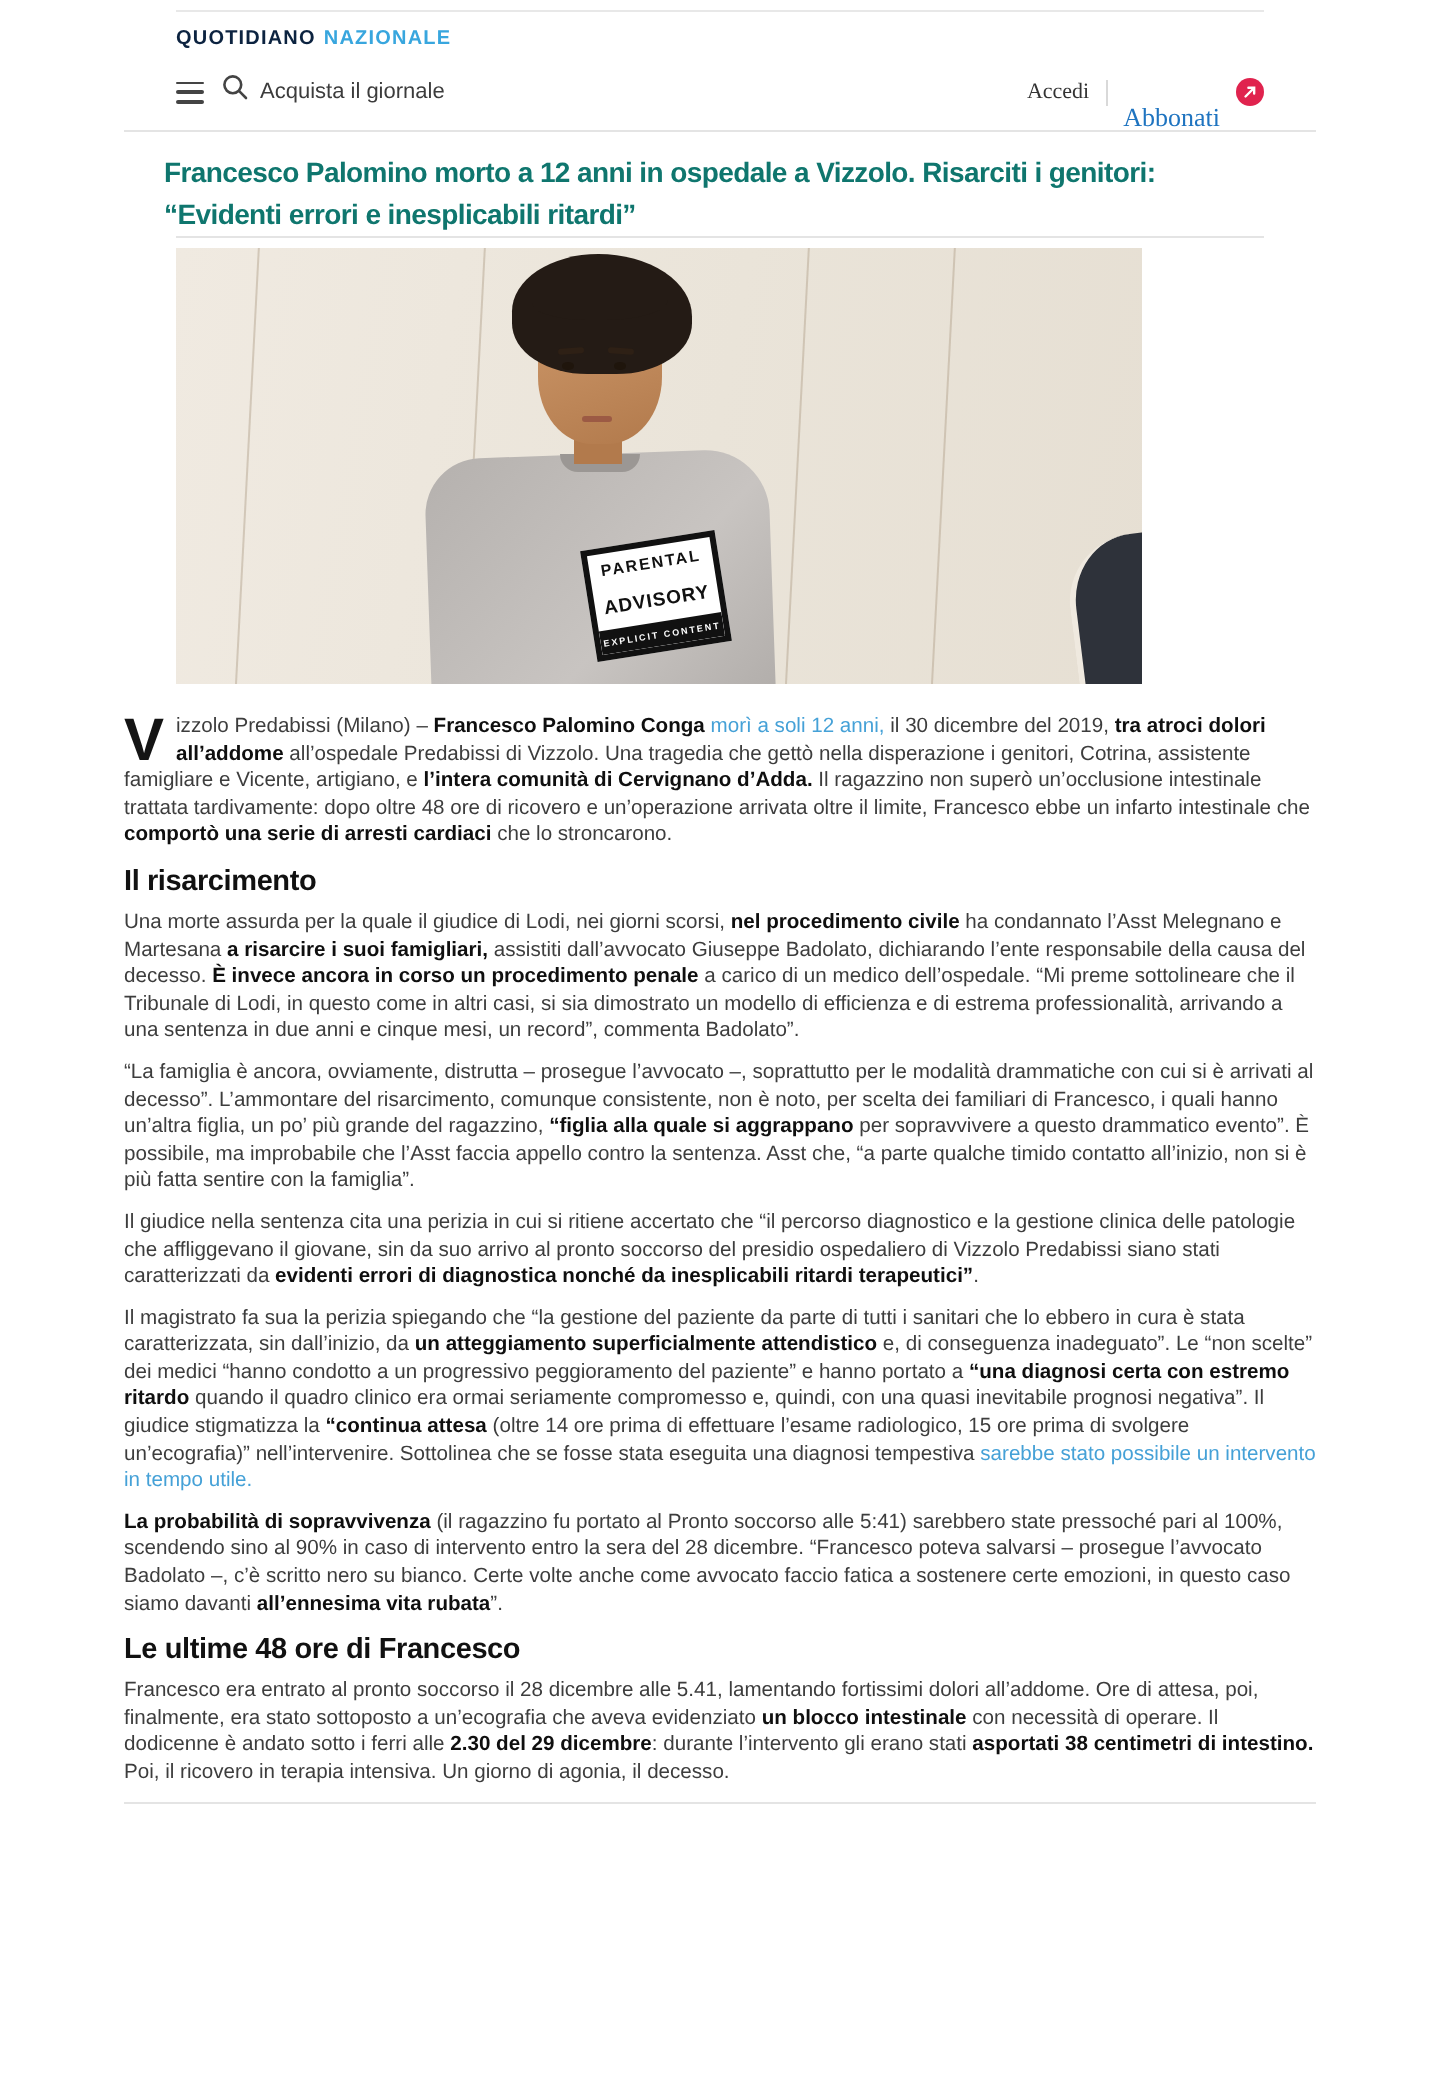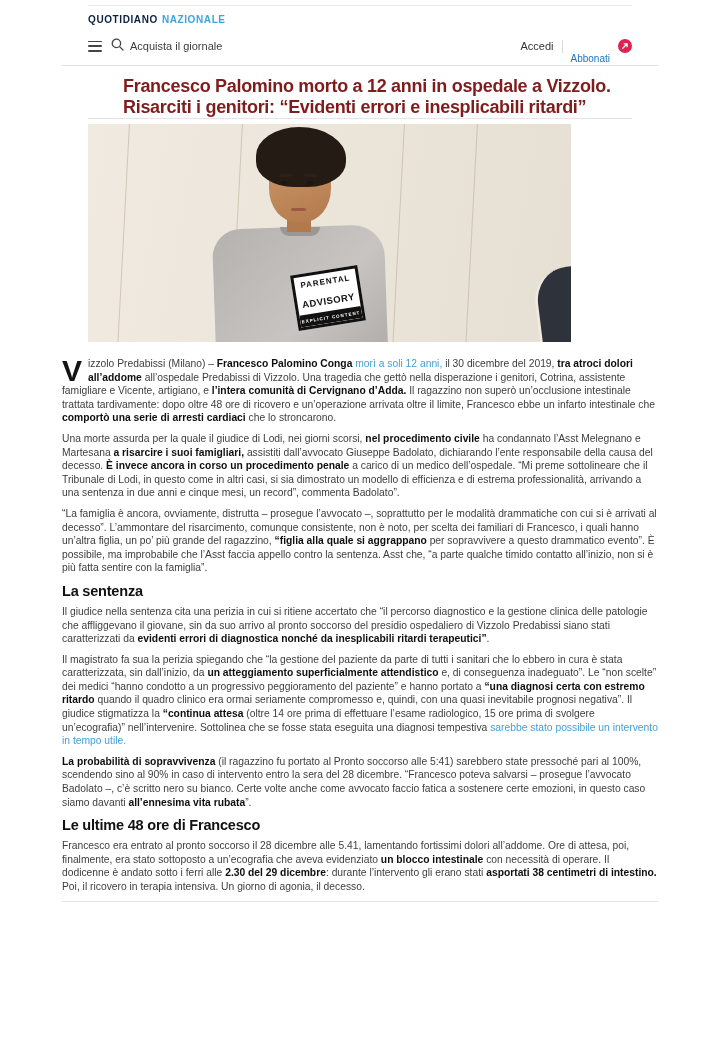--- a/index.html
+++ b/index.html
@@ -23,35 +23,34 @@
   .header-left { display:flex; align-items:center; gap:9px; }
   .burger { width:14px; height:11px; display:flex; flex-direction:column; justify-content:space-between; cursor:pointer; }
   .burger i { display:block; height:1.6px; background:#444; border-radius:1px; }
   .search-btn { display:flex; align-items:center; gap:6px; cursor:pointer; }
   .search-label { font-size:11px; color:#3c3c3c; }
   .logo { position:absolute; left:0; right:0; text-align:center; pointer-events:none; }
   .logo span {
     pointer-events:auto; font-family:"Liberation Serif", serif; font-weight:bold;
     font-size:27px; color:#2173bc; letter-spacing:2px; cursor:pointer;
   }
-  .header-right { margin-left:auto; display:flex; align-items:center; gap:8px; }
+  .header-right { margin-left:auto; display:flex; align-items:center; gap:8px;font-family:Liberation Serif, serif; }
   .login { font-size:11px; color:#333; cursor:pointer; }
   .vsep { width:1px; height:13px; background:#d9d9d9; }
-  .subscribe { font-size:10px; color:#1f74c0; cursor:pointer;margin-top:25px; }
+  .subscribe { font-size:13px; color:#1f74c0; cursor:pointer;margin-top:25px; }
   .badge {
     width:14px; height:14px; border-radius:50%; background:#e0234e;
     display:flex; align-items:center; justify-content:center; cursor:pointer;
   }
 
   
   .headline-wrap { width:556px; margin:10px auto 0; }
   h1 {
-    font-size:18px; line-height:21px; letter-spacing:-0.3px; color:#7f1d1d;
+    font-size:14px; line-height:21px; letter-spacing:-0.3px; color:#0f766e;
     font-weight:bold;
-    margin-left:41px;
   }
   .standfirst { font-size:11px; line-height:13.5px; color:#2d2d2d; margin:6px auto 8px; }
 
   
   .photo-wrap { margin-top:5px; }
   .photo {
     position:relative; width:483px; height:218px; overflow:hidden;
     background:linear-gradient(100deg,#f0eae1 0%, #eae4d9 55%, #e6dfd3 100%);
   }
   .panel-line { position:absolute; top:-12px; width:1px; height:250px; background:#b9ac97; opacity:.55; transform:rotate(3deg); }
@@ -163,23 +162,23 @@
       <div class="adv-mid">ADVISORY</div>
       <div class="adv-bot">EXPLICIT CONTENT</div>
     </div>
 
     <div class="shoulder"></div>
   </div>
 </div>
 
 <div class="article w596">
     <p><span class="dropcap">V</span><span>izzolo Predabissi (Milano) – </span><strong>Francesco Palomino Conga</strong><span> </span><a href="#">morì a soli 12 anni,</a><span> il 30 dicembre del 2019, </span><strong>tra atroci dolori all’addome</strong><span> all’ospedale Predabissi di Vizzolo. Una tragedia che gettò nella disperazione i genitori, Cotrina, assistente famigliare e Vicente, artigiano, e </span><strong>l’intera comunità di Cervignano d’Adda.</strong><span> Il ragazzino non superò un’occlusione intestinale trattata tardivamente: dopo oltre 48 ore di ricovero e un’operazione arrivata oltre il limite, Francesco ebbe un infarto intestinale che </span><strong>comportò una serie di arresti cardiaci</strong><span> che lo stroncarono.</span></p>
+    <h2>Il risarcimento</h2>
     <p><span>Una morte assurda per la quale il giudice di Lodi, nei giorni scorsi, </span><strong>nel procedimento civile</strong><span> ha condannato l’Asst Melegnano e Martesana </span><strong>a risarcire i suoi famigliari,</strong><span> assistiti dall’avvocato Giuseppe Badolato, dichiarando l’ente responsabile della causa del decesso. </span><strong>È invece ancora in corso un procedimento penale</strong><span> a carico di un medico dell’ospedale. “Mi preme sottolineare che il Tribunale di Lodi, in questo come in altri casi, si sia dimostrato un modello di efficienza e di estrema professionalità, arrivando a una sentenza in due anni e cinque mesi, un record”, commenta Badolato”.</span></p>
     <p><span>“La famiglia è ancora, ovviamente, distrutta – prosegue l’avvocato –, soprattutto per le modalità drammatiche con cui si è arrivati al decesso”. L’ammontare del risarcimento, comunque consistente, non è noto, per scelta dei familiari di Francesco, i quali hanno un’altra figlia, un po’ più grande del ragazzino, </span><strong>“figlia alla quale si aggrappano</strong><span> per sopravvivere a questo drammatico evento”. È possibile, ma improbabile che l’Asst faccia appello contro la sentenza. Asst che, “a parte qualche timido contatto all’inizio, non si è più fatta sentire con la famiglia”.</span></p>
-    <h2>La sentenza</h2>
     <p><span>Il giudice nella sentenza cita una perizia in cui si ritiene accertato che “il percorso diagnostico e la gestione clinica delle patologie che affliggevano il giovane, sin da suo arrivo al pronto soccorso del presidio ospedaliero di Vizzolo Predabissi siano stati caratterizzati da </span><strong>evidenti errori di diagnostica nonché da inesplicabili ritardi terapeutici”</strong><span>.</span></p>
     <p><span>Il magistrato fa sua la perizia spiegando che “la gestione del paziente da parte di tutti i sanitari che lo ebbero in cura è stata caratterizzata, sin dall’inizio, da </span><strong>un atteggiamento superficialmente attendistico</strong><span> e, di conseguenza inadeguato”. Le “non scelte” dei medici “hanno condotto a un progressivo peggioramento del paziente” e hanno portato a </span><strong>“una diagnosi certa con estremo ritardo</strong><span> quando il quadro clinico era ormai seriamente compromesso e, quindi, con una quasi inevitabile prognosi negativa”. Il giudice stigmatizza la </span><strong>“continua attesa</strong><span> (oltre 14 ore prima di effettuare l’esame radiologico, 15 ore prima di svolgere un’ecografia)” nell’intervenire. Sottolinea che se fosse stata eseguita una diagnosi tempestiva </span><a href="#">sarebbe stato possibile un intervento in tempo utile.</a></p>
     <p><strong>La probabilità di sopravvivenza</strong><span> (il ragazzino fu portato al Pronto soccorso alle 5:41) sarebbero state pressoché pari al 100%, scendendo sino al 90% in caso di intervento entro la sera del 28 dicembre. “Francesco poteva salvarsi – prosegue l’avvocato Badolato –, c’è scritto nero su bianco. Certe volte anche come avvocato faccio fatica a sostenere certe emozioni, in questo caso siamo davanti </span><strong>all’ennesima vita rubata</strong><span>”.</span></p>
     <h2>Le ultime 48 ore di Francesco</h2>
     <p><span>Francesco era entrato al pronto soccorso il 28 dicembre alle 5.41, lamentando fortissimi dolori all’addome. Ore di attesa, poi, finalmente, era stato sottoposto a un’ecografia che aveva evidenziato </span><strong>un blocco intestinale</strong><span> con necessità di operare. Il dodicenne è andato sotto i ferri alle </span><strong>2.30 del 29 dicembre</strong><span>: durante l’intervento gli erano stati </span><strong>asportati 38 centimetri di intestino.</strong><span> Poi, il ricovero in terapia intensiva. Un giorno di agonia, il decesso.</span></p>
   </div>
 
 <hr class="divider w596 bottom-rule">
 
 </body></html>

